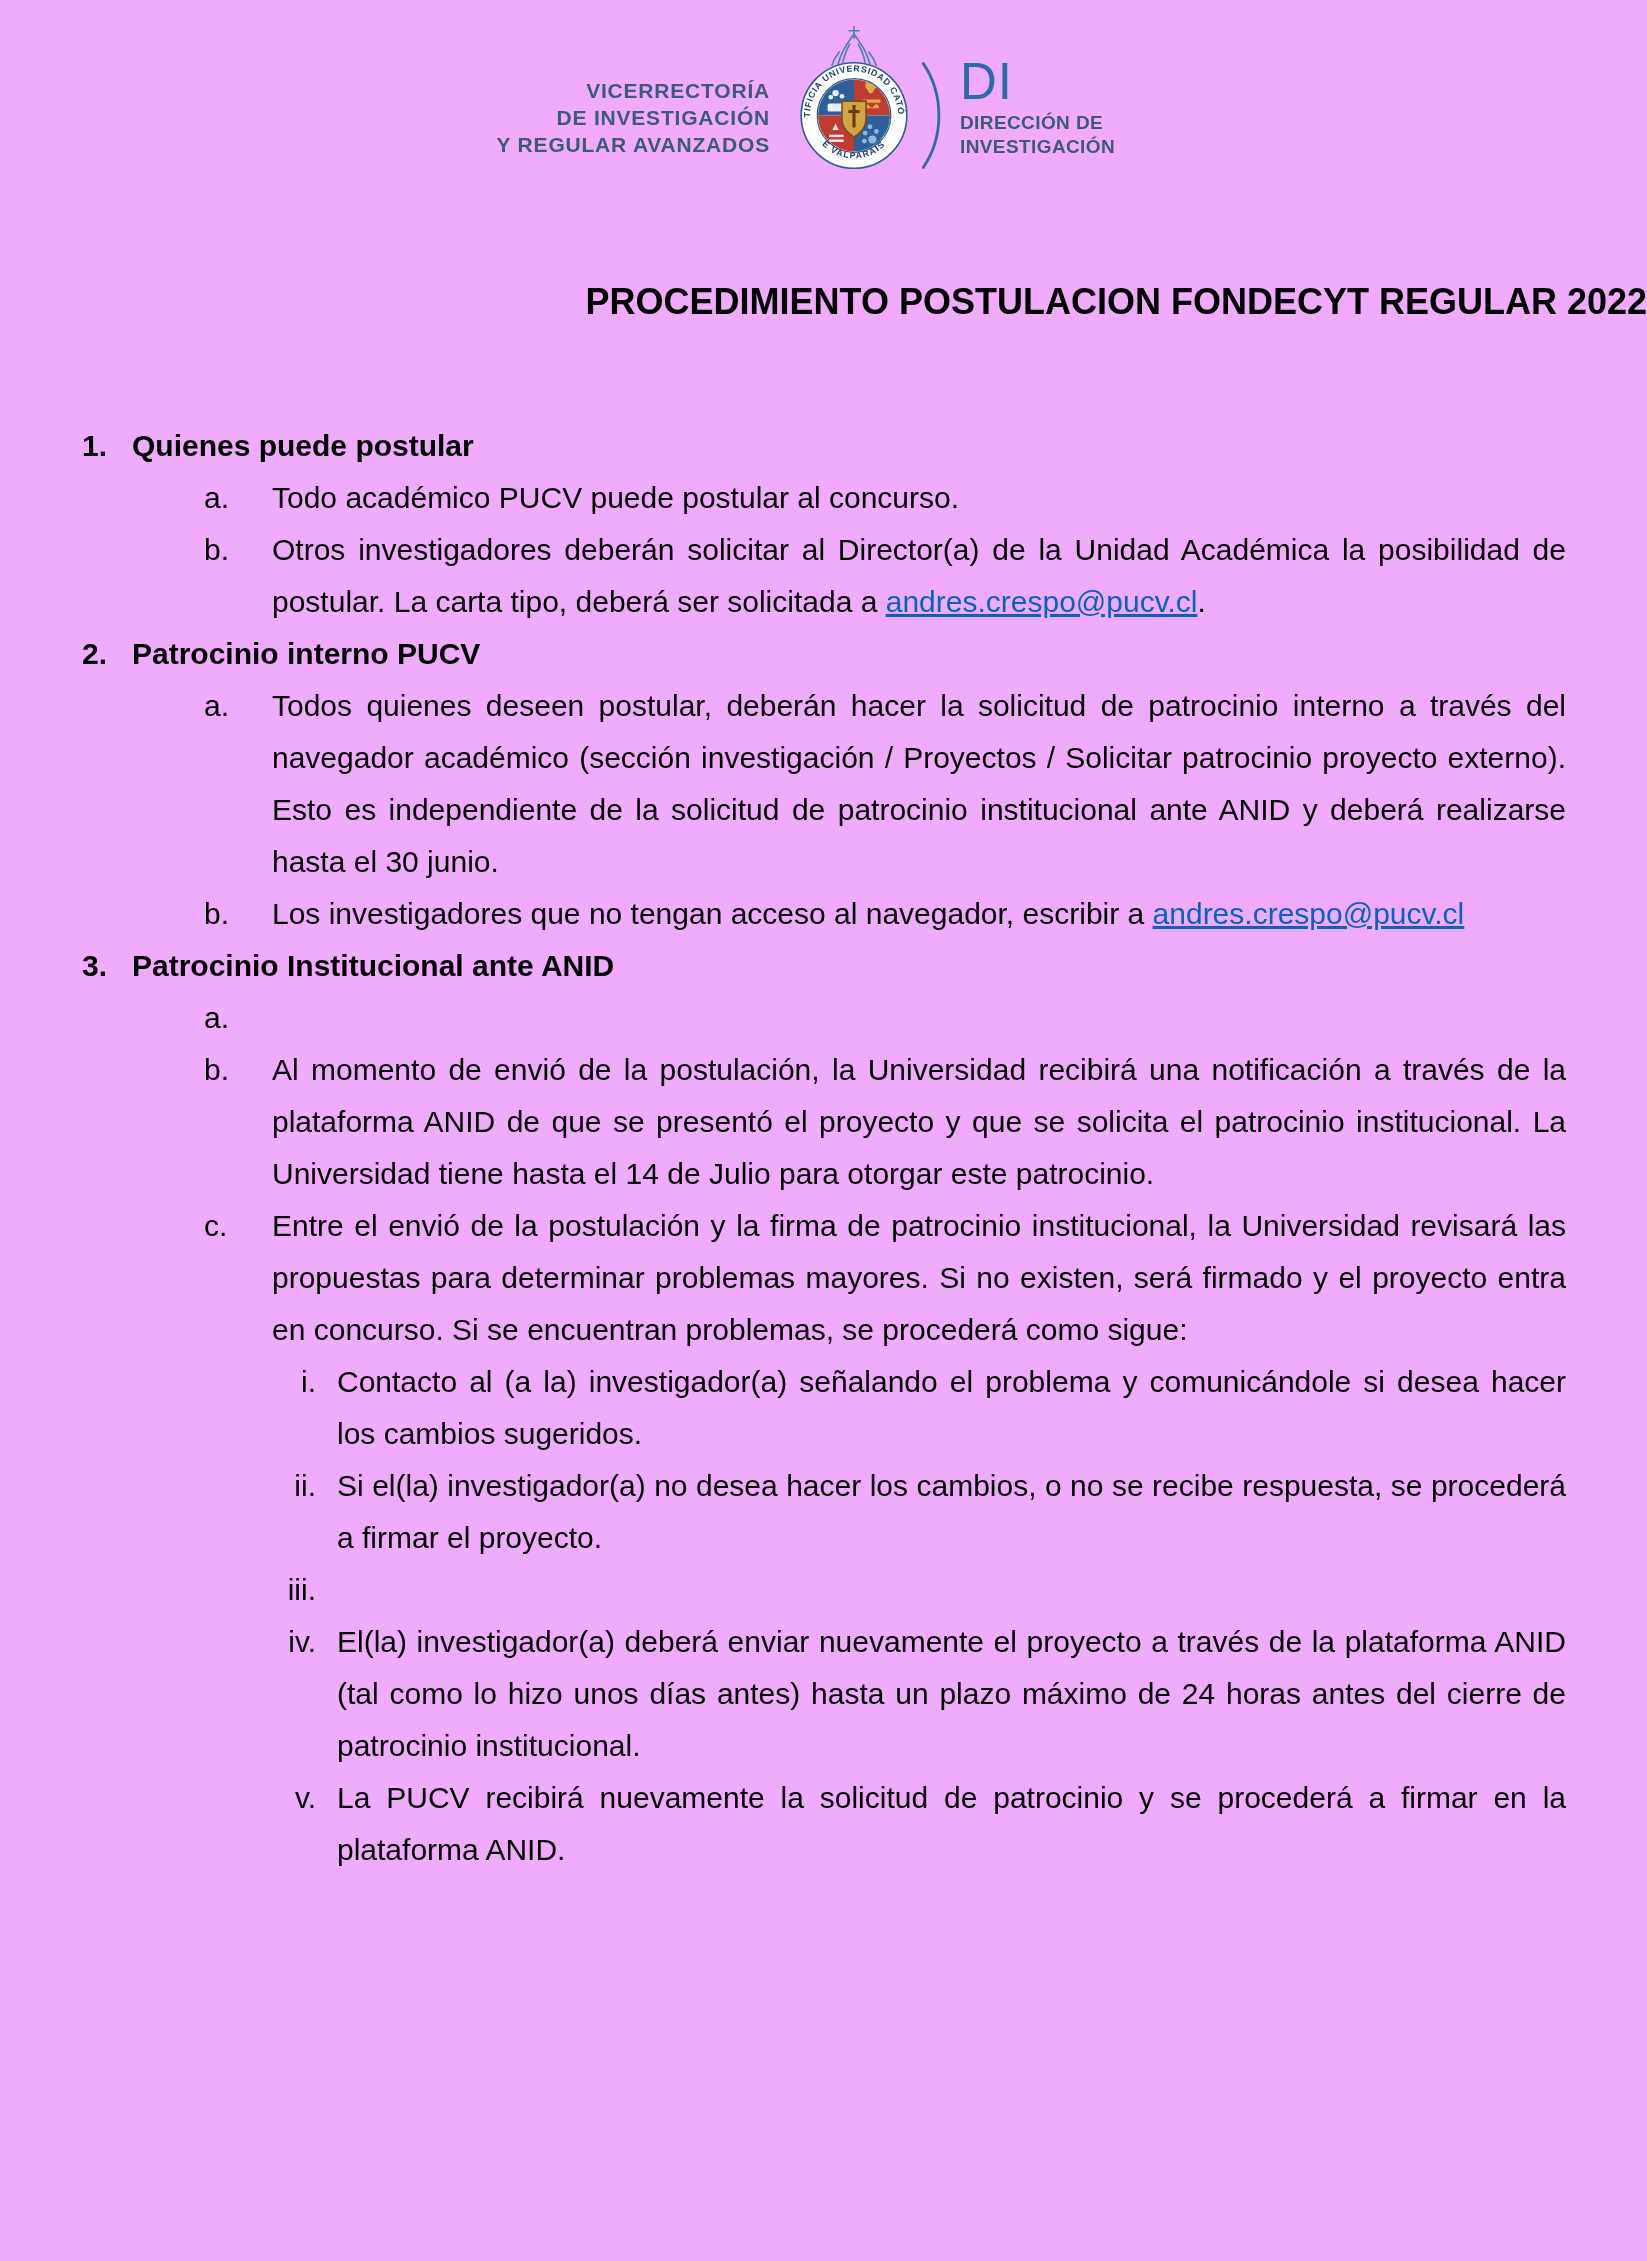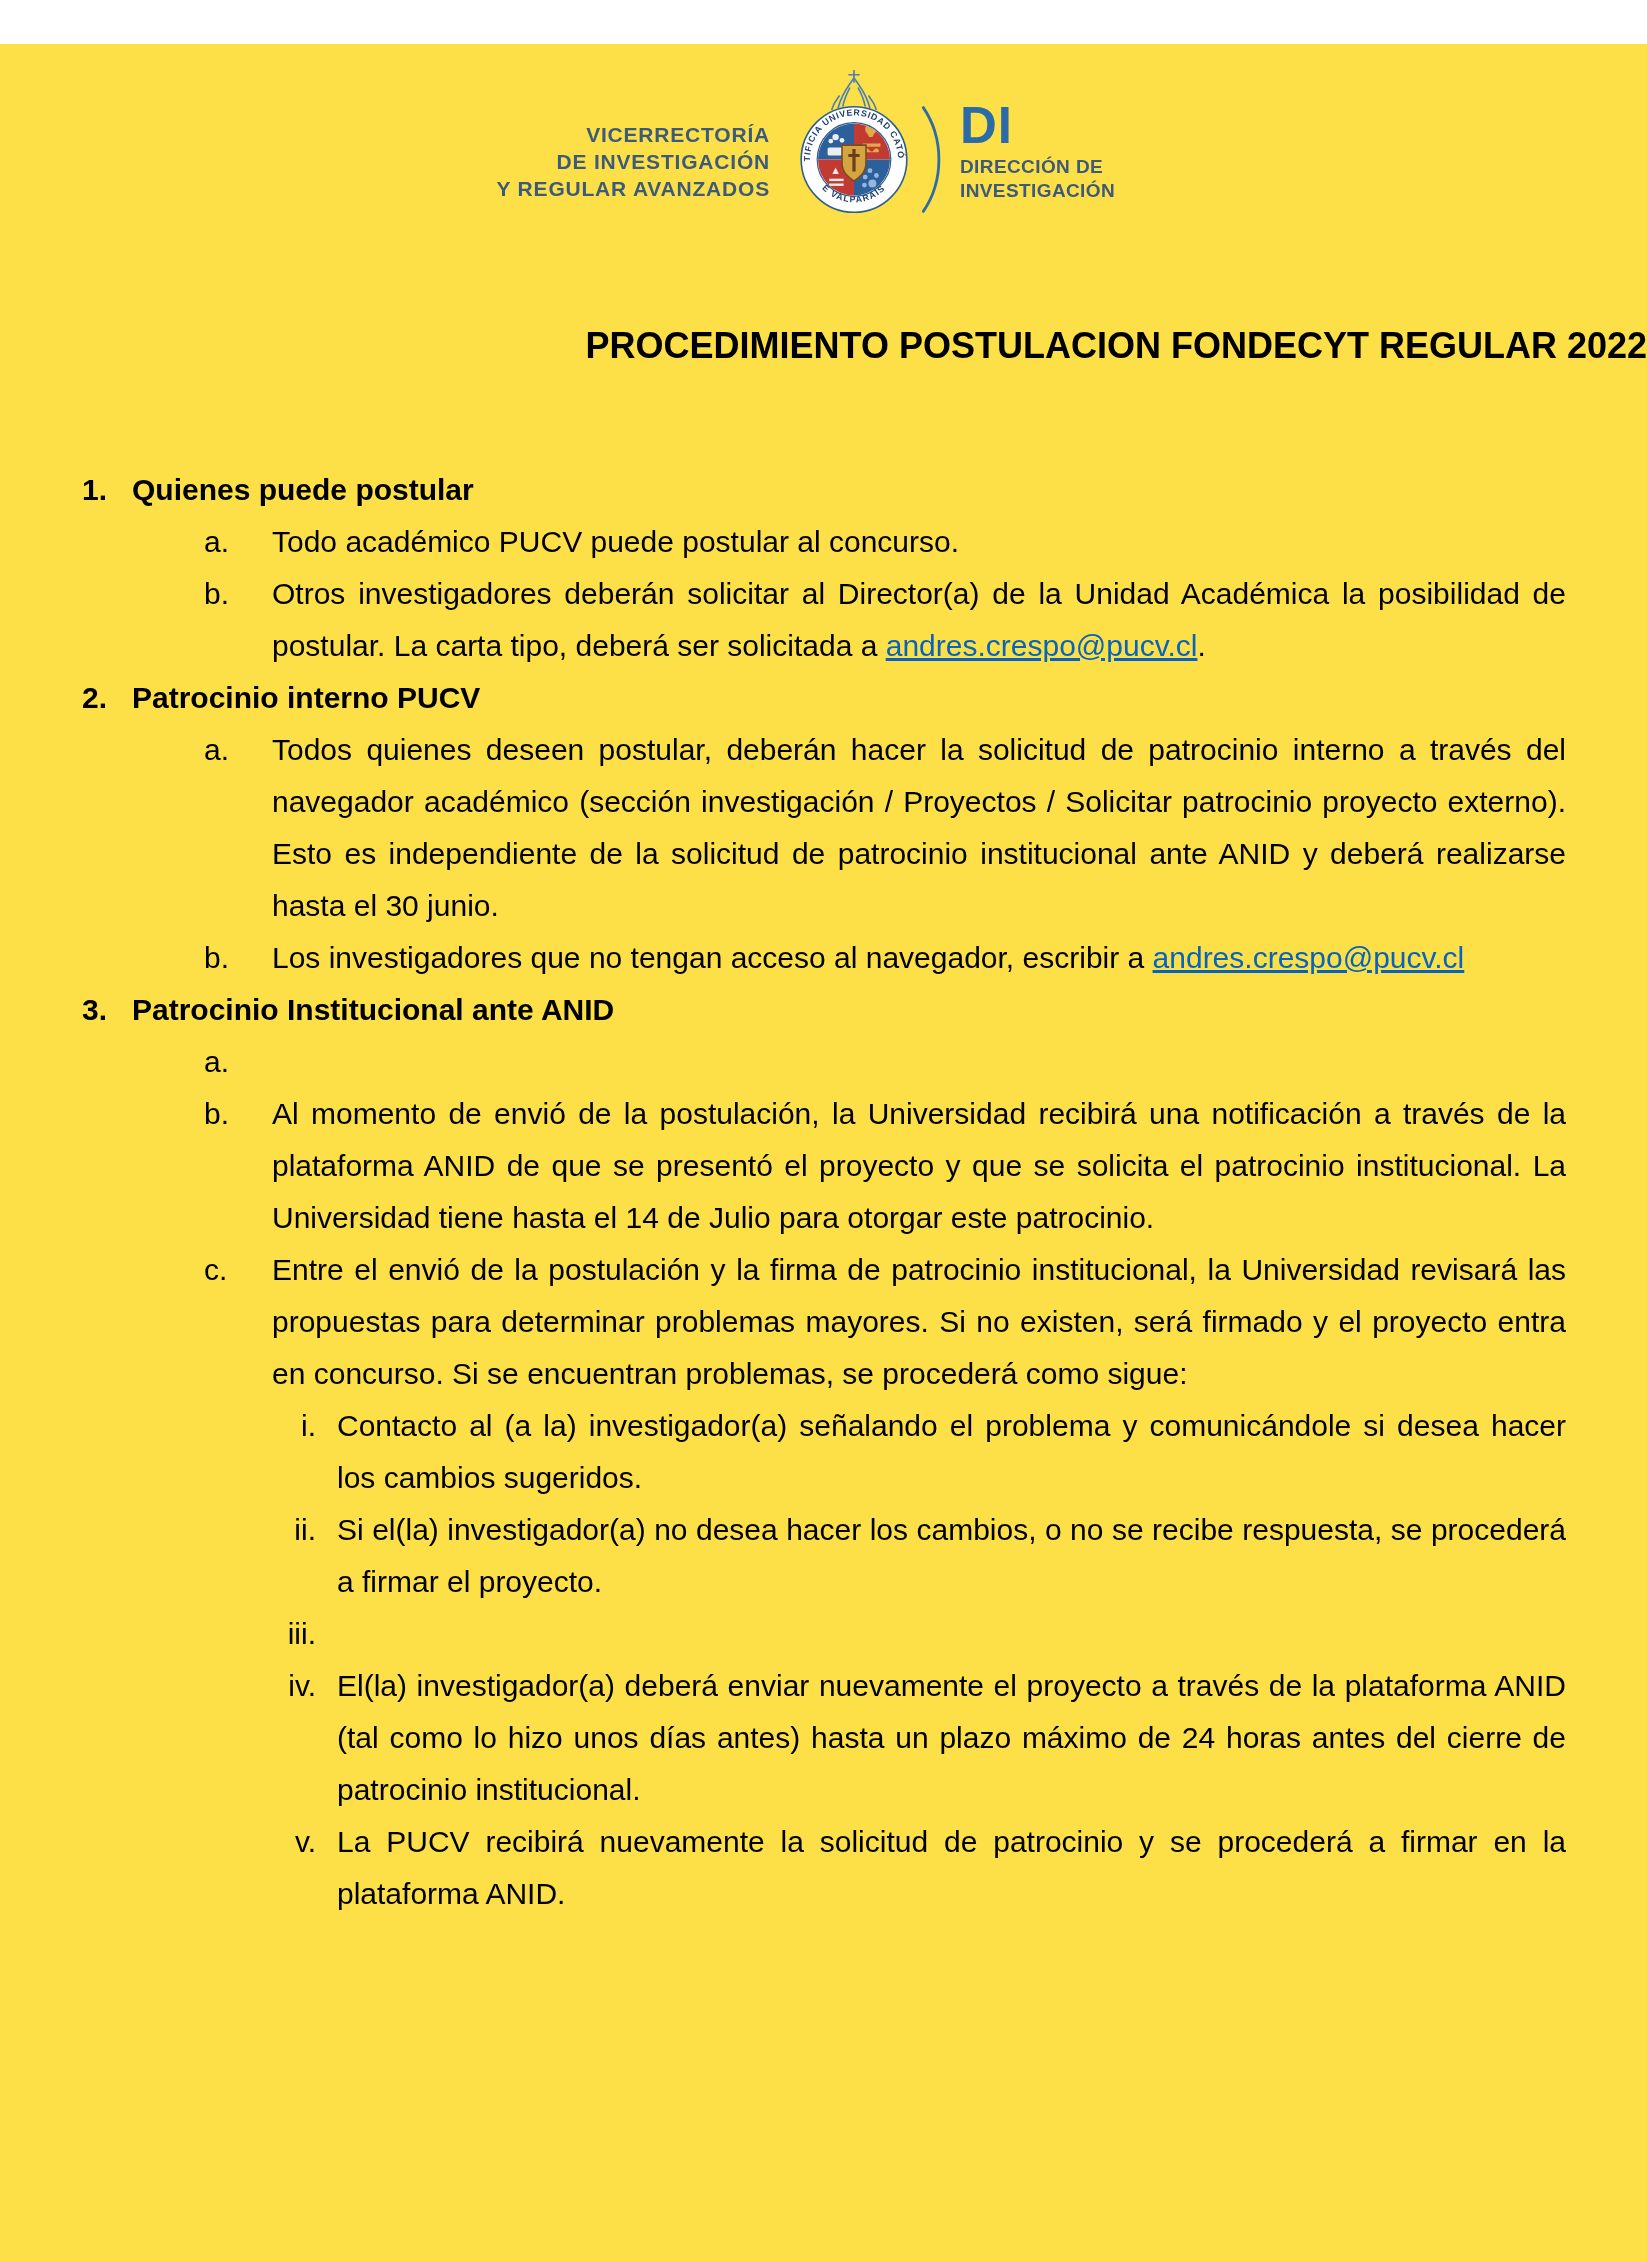--- a/index.html
+++ b/index.html
@@ -1,32 +1,32 @@
 <!DOCTYPE html>
 <html lang="es" style="font-size:12.8px"><head>
 <meta charset="utf-8">
 <style>
   html,body{margin:0;padding:0;background:#ffffff;}
   body{
     width:1647px;height:2261px;position:relative;
     font-family:"Liberation Sans",sans-serif;color:#000;
     overflow:hidden;
   }
-  .page{position:absolute;inset:0;background:#fde047;margin-top:44px;}
+  .page{position:absolute;inset:0;background:#f0abfc;}
 
   
   .vice{
     position:absolute;top:77px;right:877px;
     text-align:right;font-weight:bold;font-size:21px;line-height:27px;
     letter-spacing:0.8px;color:#3e5a7a;white-space:nowrap;
   }
   .seal{position:absolute;left:794px;top:21px;width:120px;height:157px;}
   .arc-divider{position:absolute;left:920px;top:62px;width:29px;height:107px;}
   .di-block{position:absolute;left:960px;top:59px;color:#3e5a7a;}
-  .di-abbr{font-size:51px;font-weight:bold;line-height:46px;color:#2b6ca8;letter-spacing:0.8px;}
+  .di-abbr{font-size:51px;font-weight:normal;line-height:46px;color:#2b6ca8;letter-spacing:0.8px;}
   .di-lines{margin-top:6.4px;font-weight:bold;font-size:19px;line-height:24px;letter-spacing:0.4px;}
 
   
   .doc-title{
     position:absolute;top:257px;left:0;width:100%;
     text-align:right;font-weight:bold;font-size:36px;letter-spacing:0px;
   }
 
   
   .content{

